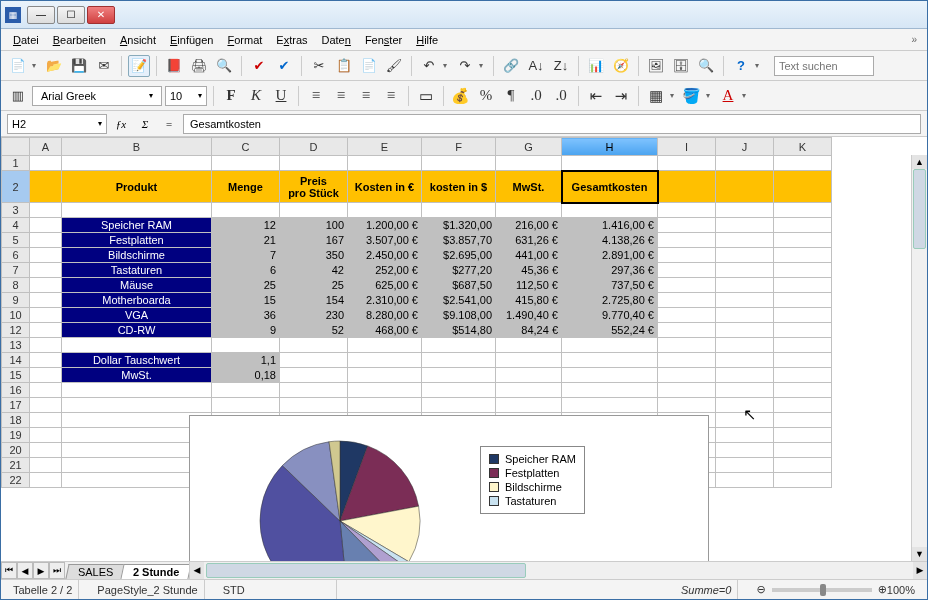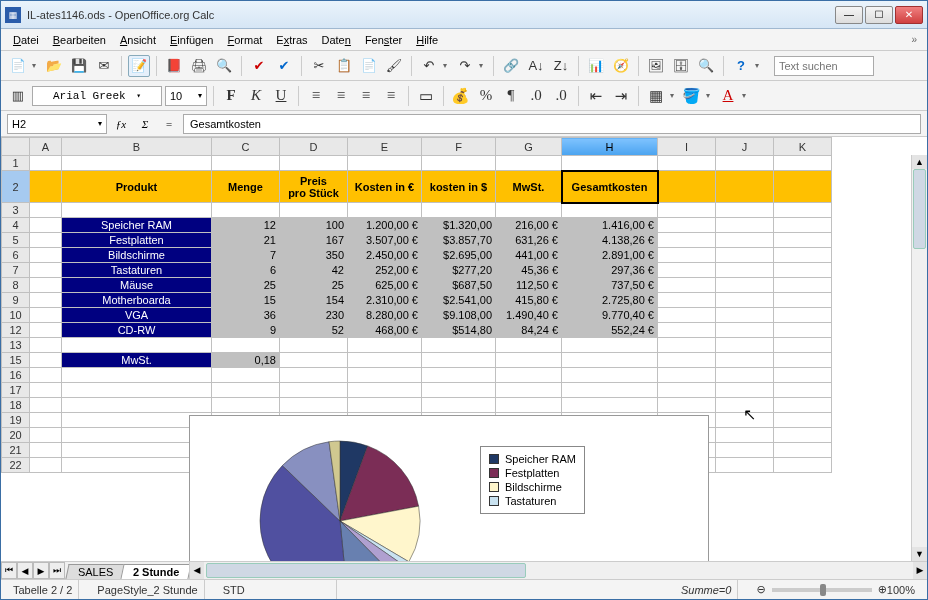--- a/index.html
+++ b/index.html
@@ -21,21 +21,21 @@
 .menubar .chev { margin-left: auto; font-size: 10px; color: #666; padding: 0 4px; cursor: pointer; }
 
 
 .toolbar { height: 30px; display: flex; align-items: center; padding: 2px 6px; gap: 3px; background: #f4f4f4; border-bottom: 1px solid #ccc; }
 .tbtn { width: 22px; height: 22px; border: 1px solid transparent; display: inline-flex; align-items: center; justify-content: center; border-radius: 2px; cursor: pointer; font-size: 13px; color: #333; }
 .tsep { width: 1px; height: 20px; background: #ccc; margin: 0 3px; }
 .tdrop { width: 8px; font-size: 8px; color: #666; cursor: pointer; }
 .searchbox { margin-left: 8px; width: 100px; height: 20px; border: 1px solid #aaa; padding: 0 4px; font-size: 11px; }
 
 .fmt-toolbar { height: 30px; display: flex; align-items: center; padding: 2px 6px; gap: 3px; background: #f4f4f4; border-bottom: 1px solid #ccc; }
-.font-name { width: 130px; height: 20px; border: 1px solid #aaa; background: #fff; padding: 0 20px; font-size: 11px; display: flex; align-items: center; justify-content: space-between; cursor: pointer; font-family: Liberation Mono, monospace; }
+.font-name { width: 130px; height: 20px; border: 1px solid #aaa; background: #fff; padding: 0 8px; font-size: 11px; display: flex; align-items: center; justify-content: space-between; cursor: pointer; }
 .font-size { width: 42px; height: 20px; border: 1px solid #aaa; background: #fff; padding: 0 4px; font-size: 11px; display: flex; align-items: center; justify-content: space-between; cursor: pointer; }
 .fmtbtn { width: 22px; height: 22px; display: inline-flex; align-items: center; justify-content: center; cursor: pointer; color: #333; border: 1px solid transparent; font-family: "Times New Roman", serif; font-size: 15px; }
 
 
 .formula-bar { height: 26px; display: flex; align-items: center; padding: 2px 6px; gap: 4px; background: #f4f4f4; border-bottom: 1px solid #ccc; }
 .cell-ref { width: 100px; height: 20px; border: 1px solid #aaa; background: #fff; padding: 0 4px; font-size: 11px; display: flex; align-items: center; justify-content: space-between; cursor: text; }
 .fx-btn { width: 20px; height: 20px; display: inline-flex; align-items: center; justify-content: center; cursor: pointer; font-style: italic; font-family: serif; }
 .formula-input { flex: 1; height: 20px; border: 1px solid #aaa; background: #fff; padding: 0 6px; font-size: 11px; }
 
 
@@ -90,21 +90,20 @@
 
 .cursor { position: absolute; left: 742px; top: 268px; font-size: 16px; pointer-events: none; color: #000; }
 </style>
 </head>
 <body>
 
 <div class="window">
 
   <div class="titlebar">
     <span class="app-icon">▦</span>
-    <span class="title">IL-ates1146.ods - OpenOffice.org Calc</span>
     <div class="win-buttons">
       <div class="win-btn">—</div>
       <div class="win-btn">☐</div>
       <div class="win-btn close">✕</div>
     </div>
   </div>
 
   <div class="menubar">
     <span class="menu-item"><u>D</u>atei</span>
     <span class="menu-item"><u>B</u>earbeiten</span>
@@ -379,20 +378,34 @@
             <td class="data-cell">552,24 €</td>
             <td></td>
             <td></td>
             <td></td>
           </tr>
           <tr>
             <th class="rowhdr ">13</th>
             <td></td>
             <td></td>
             <td></td>
+            <td></td>
+            <td></td>
+            <td></td>
+            <td></td>
+            <td></td>
+            <td></td>
+            <td></td>
+            <td></td>
+          </tr>
+          <tr>
+            <th class="rowhdr ">14</th>
+            <td></td>
+            <td class="prod-cell">Dollar Tauschwert</td>
+            <td class="data-cell">1,1</td>
             <td></td>
             <td></td>
             <td></td>
             <td></td>
             <td></td>
             <td></td>
             <td></td>
             <td></td>
           </tr>
           <tr>

